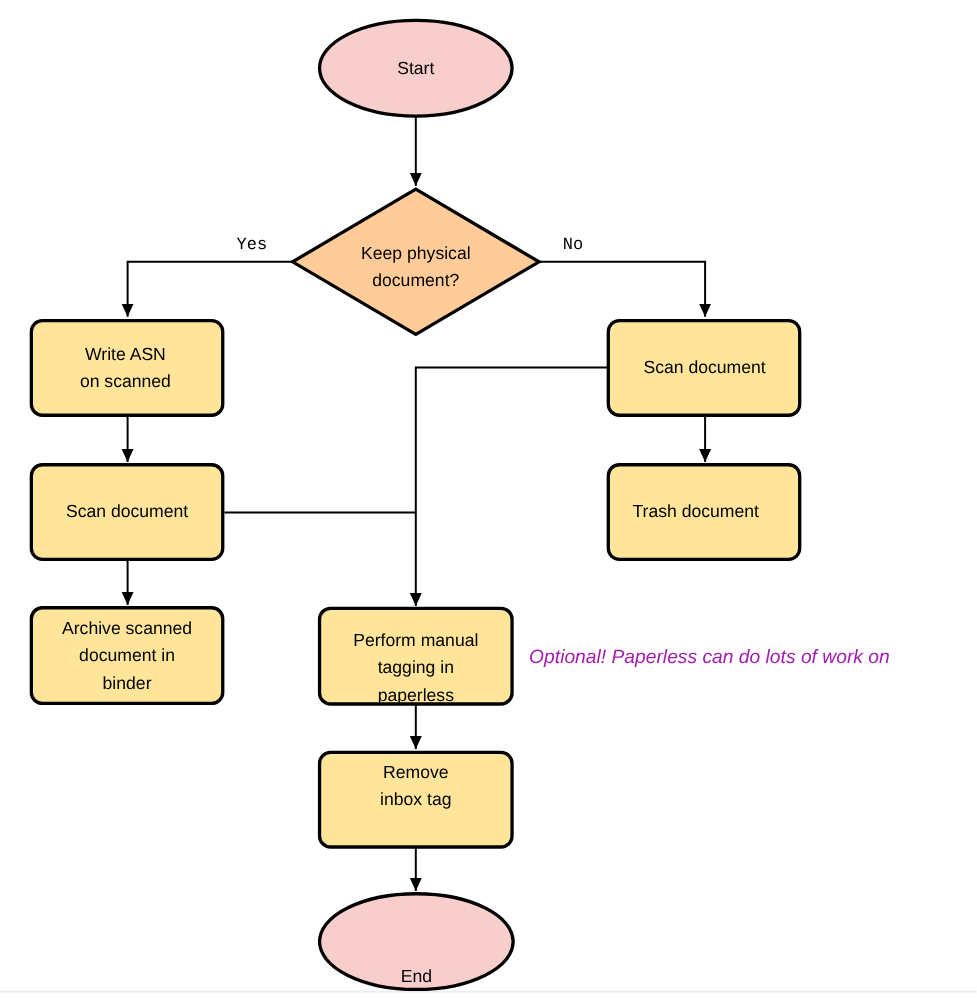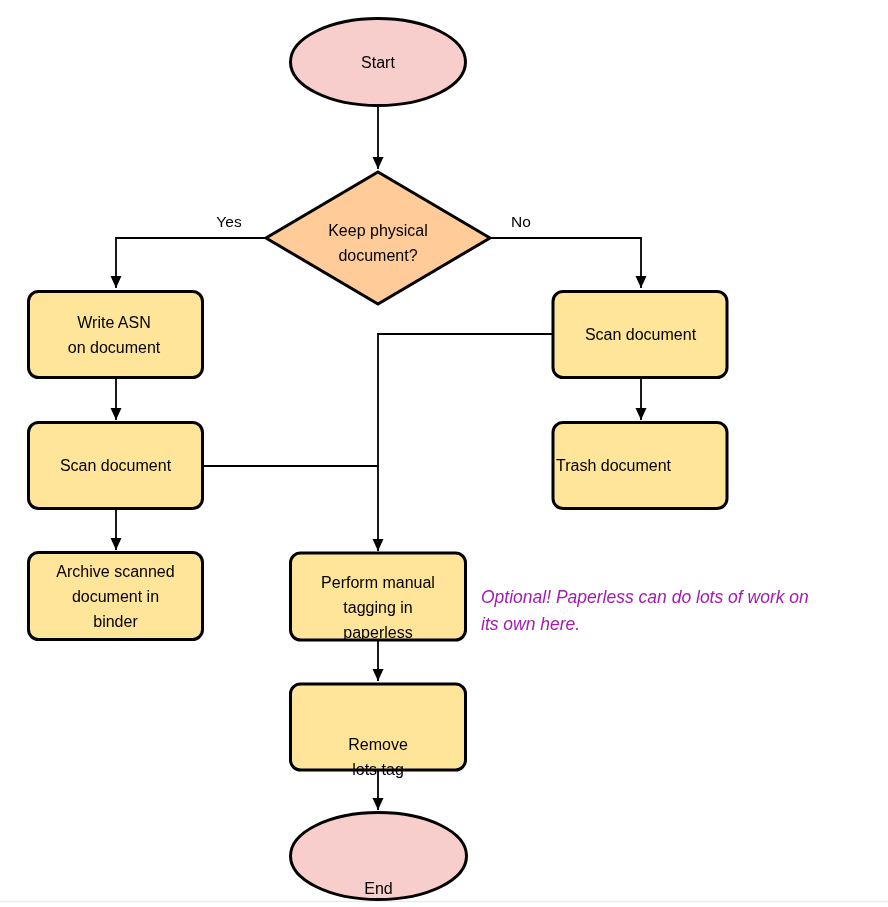--- a/index.html
+++ b/index.html
@@ -26,20 +26,21 @@
     pointer-events: none;
   }
   .node-label span { display: block; white-space: nowrap; }
   .edge-label {
     position: absolute;
     display: flex;
     align-items: center;
     justify-content: center;
     font-size: 15.5px;
     color: #000;
+    font-family: Liberation Mono, monospace;
   }
   .note {
     position: absolute;
     font-style: italic;
     font-size: 17.5px;
     line-height: 27px;
     color: #a21caf;
     text-align: left;
   }
   .note span { display: block; white-space: nowrap; }
@@ -94,54 +95,53 @@
 
   <div class="edge-label" style="left:203px; top:210px; width:52px; height:24px;">
     <span>Yes</span>
   </div>
   <div class="edge-label" style="left:495px; top:210px; width:52px; height:24px;text-align:right;">
     <span>No</span>
   </div>
 
   <div class="node-label" style="left:28px; top:291px; width:172px; height:87px;">
     <span>Write ASN</span>
-    <span>on document</span>
+    <span>on scanned</span>
   </div>
 
   <div class="node-label" style="left:28px; top:422px; width:175px; height:87px;">
     <span>Scan document</span>
   </div>
 
   <div class="node-label" style="left:28px; top:552px; width:175px; height:88px;align-items:center;">
     <span>Archive scanned</span>
     <span>document in</span>
     <span>binder</span>
   </div>
 
   <div class="node-label" style="left:553px; top:291px; width:175px; height:87px;">
     <span>Scan document</span>
   </div>
 
-  <div class="node-label" style="left:534px; top:422px; width:159px; height:87px;">
+  <div class="node-label" style="left:553px; top:422px; width:159px; height:87px;">
     <span>Trash document</span>
   </div>
 
   <div class="node-label" style="left:290px; top:553px; width:176px; height:109px;">
     <span>Perform manual</span>
     <span>tagging in</span>
     <span>paperless</span>
   </div>
 
   <div class="note" style="left:481px; top:584px; width:404px;">
     <span>Optional! Paperless can do lots of work on</span>
-    <span>its own here.</span>
   </div>
 
-  <div class="node-label" style="left:290px; top:714px; width:176px; height:86px;border-radius:13px;">
+  <div class="node-label" style="left:290px; top:672px; width:176px; height:86px;border-radius:13px;">
     <span>Remove</span>
-    <span>lots tag</span>
+    <span>inbox tag</span>
   </div>
 
   <div class="node-label" style="left:290px; top:844px; width:177px; height:88px;">
     <span>End</span>
   </div>
 
 </div>
 
 </body></html>

